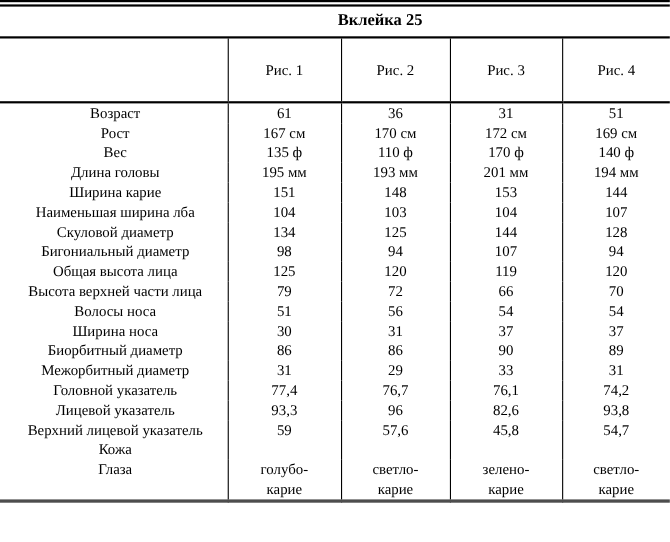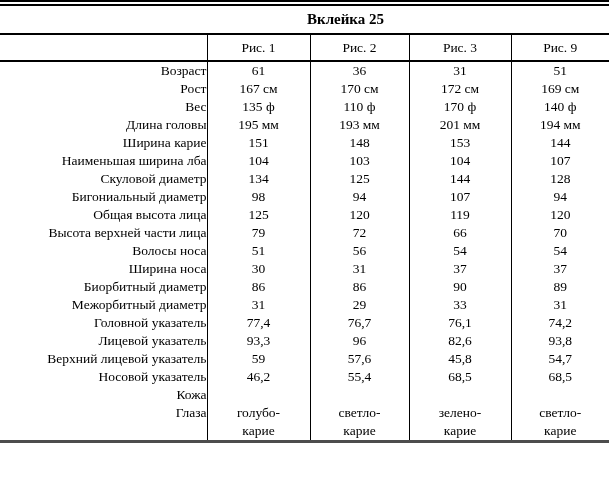--- a/index.html
+++ b/index.html
@@ -36,37 +36,37 @@
   col.c-2 { width: 99px; }
   col.c-3 { width: 102px; }
   col.c-4 { width: 98px; }
 
   thead th {
     height: 25px;
     font-weight: normal;
     font-size: 13.5px;
     text-align: center;
     vertical-align: middle;
-    padding: 0;
+    padding: 16px;
     border-bottom: 2px solid #000000;
   }
   thead th + th,
   tbody td + td {
     border-left: 1px solid #000000;
   }
   tbody td {
     font-size: 13.5px;
     line-height: 18px;
     text-align: center;
     vertical-align: top;
     padding: 0;
     white-space: pre-line;
   }
   tbody td.label-cell {
-    text-align: right;
+    text-align: center;
     padding-left: 3px;
   }
 </style>
 </head>
 <body>
 
 <div class="page">
   <div class="title">Вклейка 25</div>
   <table class="data-table">
     <colgroup>
@@ -75,21 +75,21 @@
         <col class="c-2">
         <col class="c-3">
         <col class="c-4">
     </colgroup>
     <thead>
       <tr>
         <th></th>
         <th>Рис. 1</th>
         <th>Рис. 2</th>
         <th>Рис. 3</th>
-        <th>Рис. 9</th>
+        <th>Рис. 4</th>
       </tr>
     </thead>
     <tbody>
         <tr>
           <td class="label-cell">Возраст</td>
           <td class="value-cell">61</td>
           <td class="value-cell">36</td>
           <td class="value-cell">31</td>
           <td class="value-cell">51</td>
         </tr>
@@ -199,27 +199,20 @@
           <td class="value-cell">93,8</td>
         </tr>
         <tr>
           <td class="label-cell">Верхний лицевой указатель</td>
           <td class="value-cell">59</td>
           <td class="value-cell">57,6</td>
           <td class="value-cell">45,8</td>
           <td class="value-cell">54,7</td>
         </tr>
         <tr>
-          <td class="label-cell">Носовой указатель</td>
-          <td class="value-cell">46,2</td>
-          <td class="value-cell">55,4</td>
-          <td class="value-cell">68,5</td>
-          <td class="value-cell">68,5</td>
-        </tr>
-        <tr>
           <td class="label-cell">Кожа</td>
           <td class="value-cell"></td>
           <td class="value-cell"></td>
           <td class="value-cell"></td>
           <td class="value-cell"></td>
         </tr>
         <tr>
           <td class="label-cell">Глаза</td>
           <td class="value-cell">голубо-
 карие</td>

